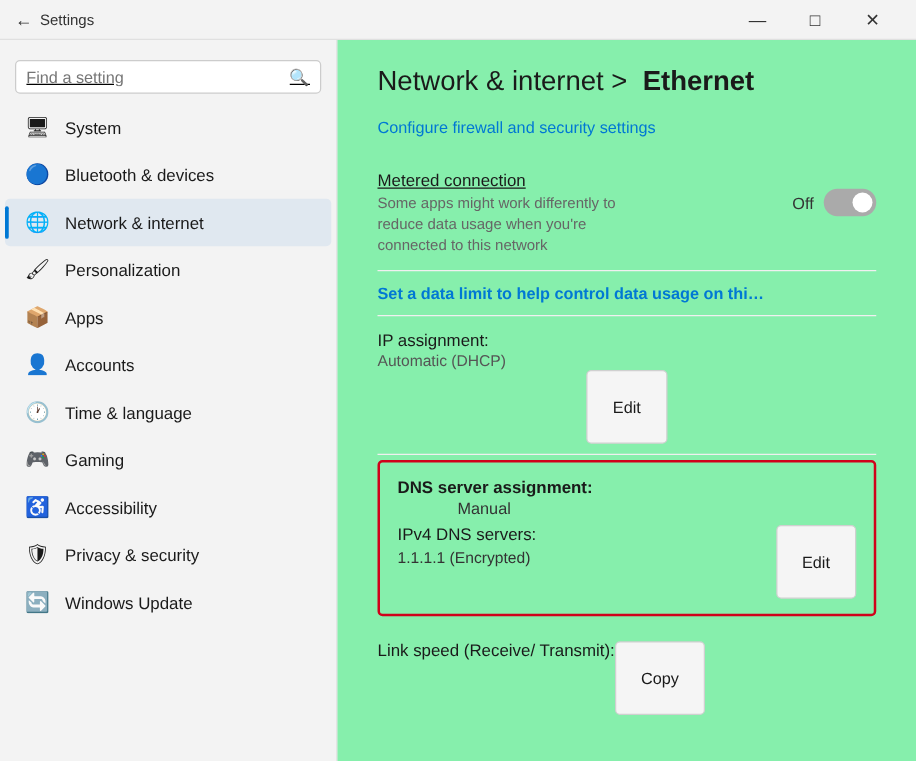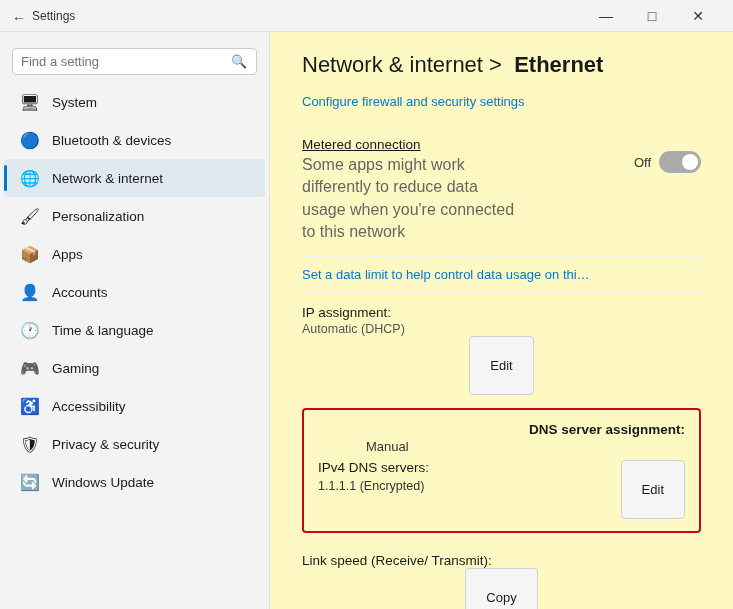--- a/index.html
+++ b/index.html
@@ -67,20 +67,21 @@
 
     .search-box {
       margin: 8px 12px;
       display: flex;
       align-items: center;
       background: white;
       border: 1px solid #ccc;
       border-radius: 4px;
       padding: 5px 8px;
       gap: 6px;
+      text-decoration: underline;
     }
     .search-box input {
       border: none;
       outline: none;
       font-size: 13px;
       flex: 1;
       background: transparent;
       color: #333;
     }
     .search-icon-small {
@@ -120,21 +121,21 @@
       display: flex;
       align-items: center;
       justify-content: center;
       flex-shrink: 0;
       font-size: 16px;
     }
 
     
     .content {
       flex: 1;
-      background: #fef9c3;
+      background: #86efac;
       overflow-y: auto;
       padding: 0;
     }
 
     .content-header {
       padding: 20px 32px 16px;
       font-size: 22px;
       font-weight: 400;
       color: #1a1a1a;
     }
@@ -162,21 +163,21 @@
     .setting-row-info {
       flex: 1;
     }
     .setting-row-title {
       font-size: 13.5px;
       color: #1a1a1a;
       font-weight: 400;
       text-decoration: underline;
     }
     .setting-row-desc {
-      font-size: 16px;
+      font-size: 12px;
       color: #666;
       margin-top: 2px;
       max-width: 220px;
       line-height: 1.4;
     }
 
     
     .toggle {
       display: flex;
       align-items: center;
@@ -226,21 +227,20 @@
       border: 2px solid #d0021b;
       border-radius: 4px;
       padding: 12px 14px;
       margin: 4px 0 8px 0;
     }
     .dns-title {
       font-size: 13.5px;
       font-weight: 600;
       color: #1a1a1a;
       margin-bottom: 2px;
-      text-align: right;
     }
     .dns-subtitle {
       font-size: 13px;
       color: #333;
       margin-bottom: 6px;
       margin-left: 48px;
     }
     .dns-row {
       display: flex;
       align-items: flex-start;
@@ -280,21 +280,20 @@
 
     .link-row {
       padding: 10px 0;
       border-bottom: 1px solid #f0f0f0;
     }
 
     .bottom-row {
       display: flex;
       align-items: flex-start;
       padding: 12px 0;
-      flex-direction: column;
     }
     .bottom-info .bottom-title {
       font-size: 13.5px;
       color: #1a1a1a;
     }
 
     
     .sidebar::-webkit-scrollbar, .content::-webkit-scrollbar { width: 6px; }
     .sidebar::-webkit-scrollbar-thumb, .content::-webkit-scrollbar-thumb { background: #ccc; border-radius: 3px; }
   </style>
@@ -384,21 +383,21 @@
           <div class="setting-row-title">Metered connection</div>
           <div class="setting-row-desc">Some apps might work differently to reduce data usage when you're connected to this network</div>
         </div>
         <div class="toggle">
           <span class="toggle-label">Off</span>
           <div class="toggle-switch off"></div>
         </div>
       </div>
 
       <div class="link-row">
-        <a class="link-item" style="margin-bottom:0;">Set a data limit to help control data usage on thi…</a>
+        <a class="link-item" style="margin-bottom:0;font-weight:bold;">Set a data limit to help control data usage on thi…</a>
       </div>
 
       <div class="ip-row">
         <div class="ip-info">
           <div class="ip-title">IP assignment:</div>
           <div class="ip-value">Automatic (DHCP)</div>
         </div>
         <button class="action-btn">Edit</button>
       </div>
 

